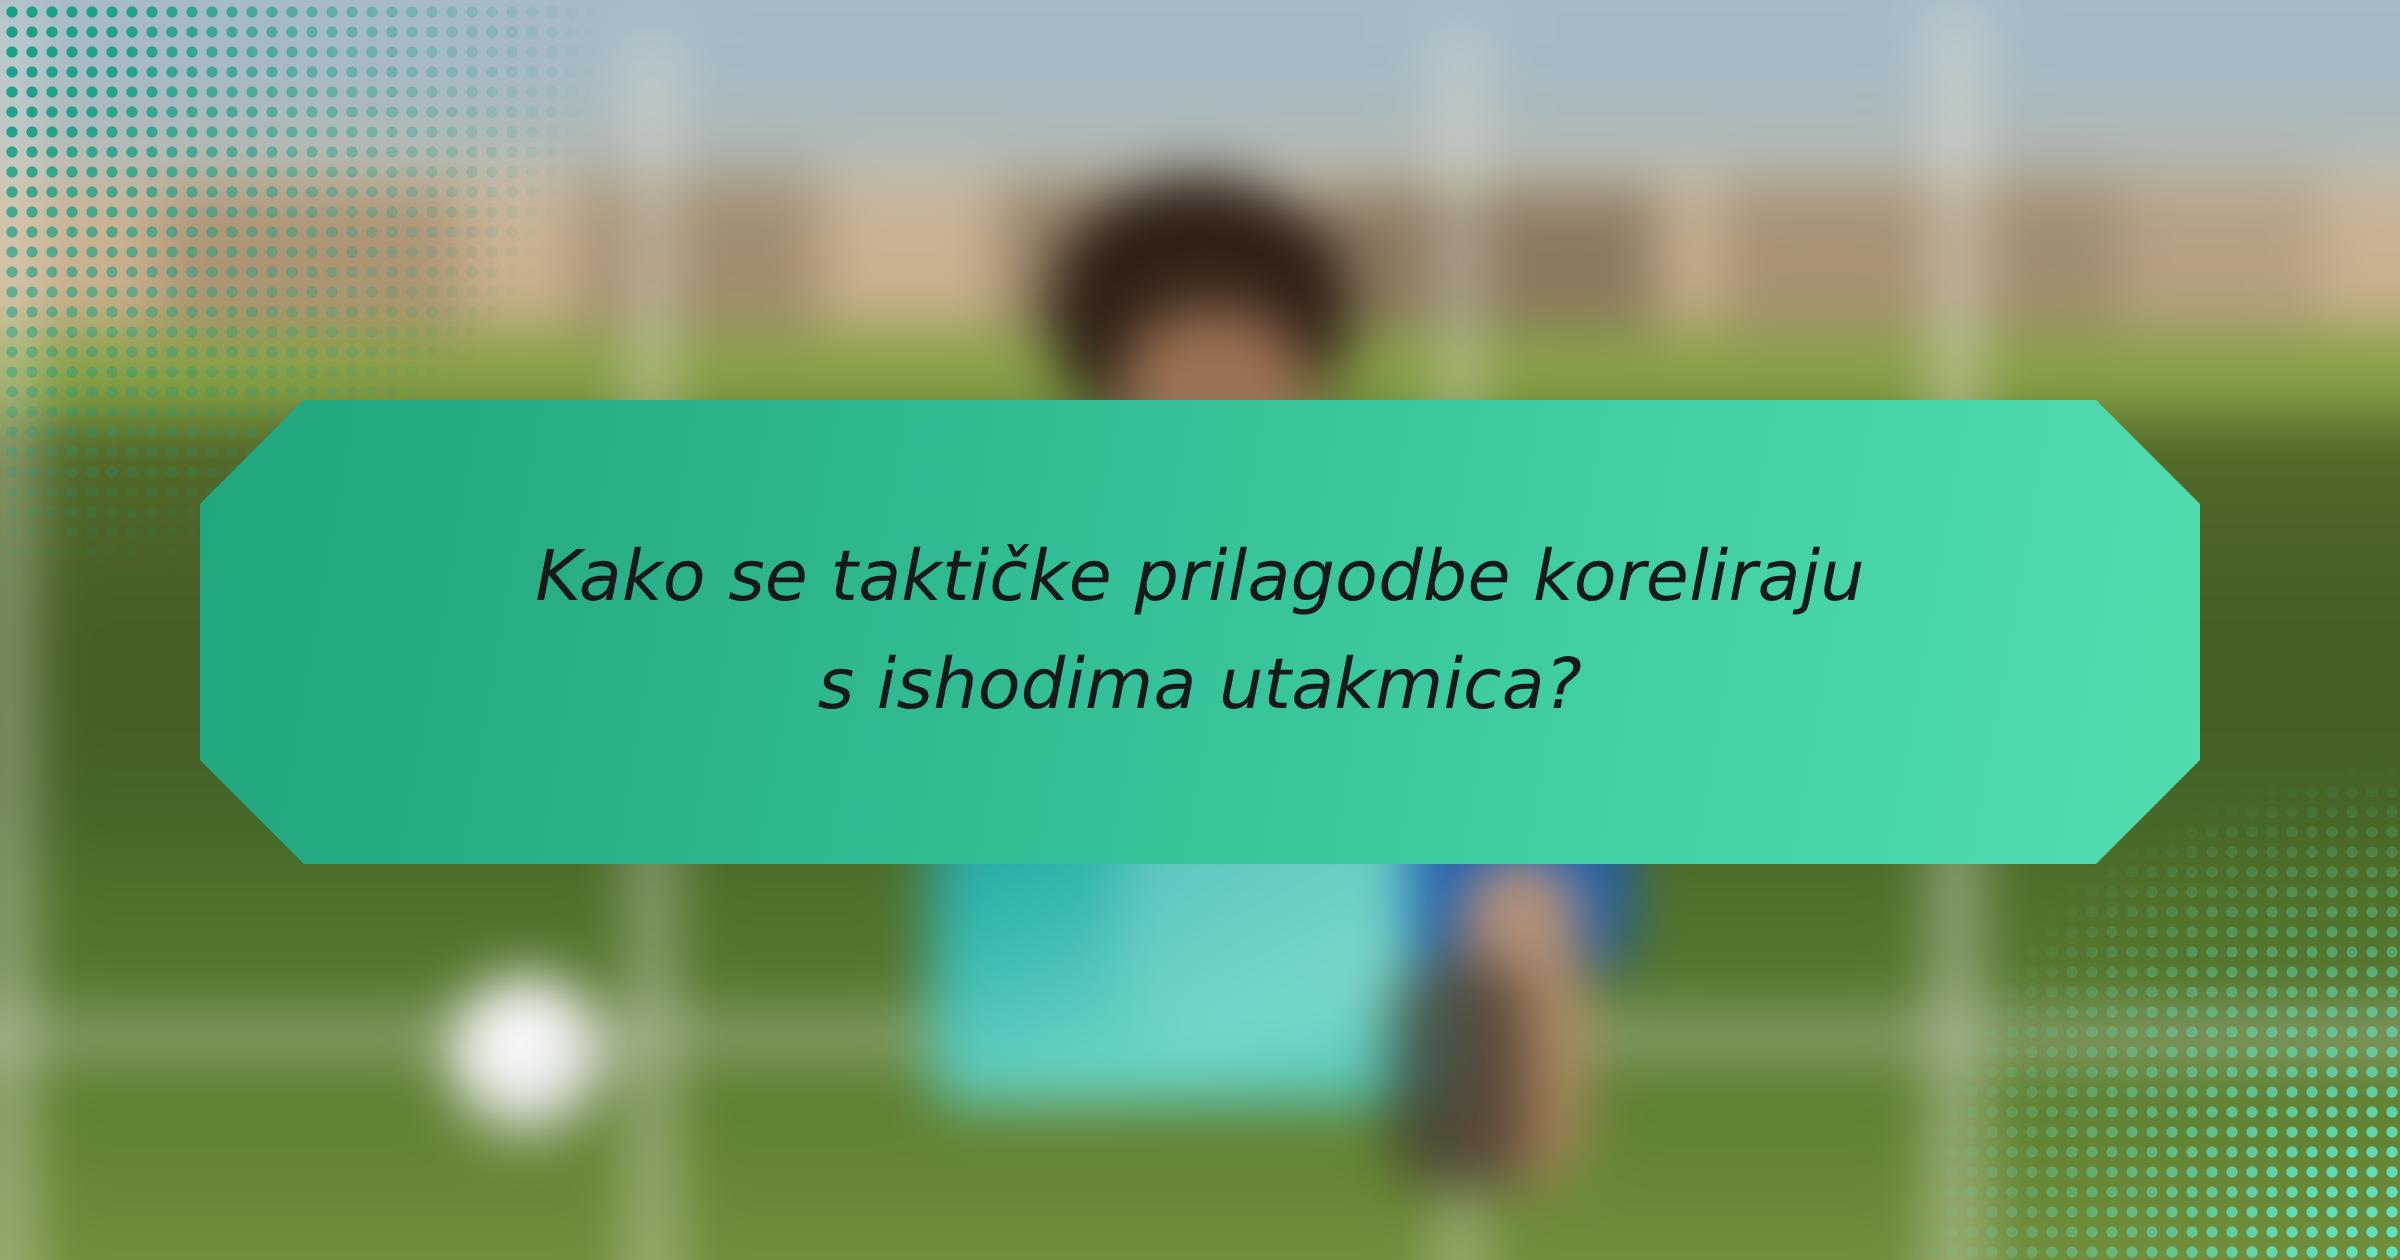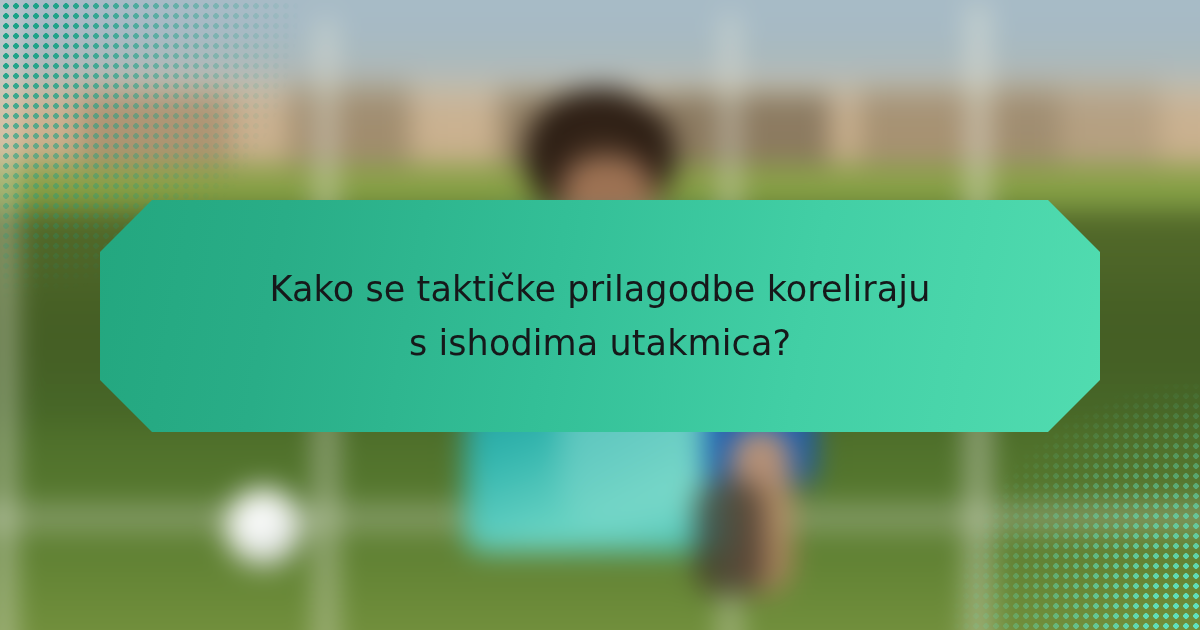--- a/index.html
+++ b/index.html
@@ -212,20 +212,21 @@
       100% calc(100% - 52px),
       calc(100% - 52px) 100%,
       52px 100%,
       0 calc(100% - 52px),
       0 52px);
     display: flex;
     align-items: center;
     justify-content: center;
     box-sizing: border-box;
     padding: 0 110px;
+    font-style: italic;
   }
 
   .card-title {
     margin: 0;
     text-align: center;
     color: #16181a;
     font-family: "DejaVu Sans", sans-serif;
     font-size: 35px;
     font-weight: 400;
     line-height: 1.55;

